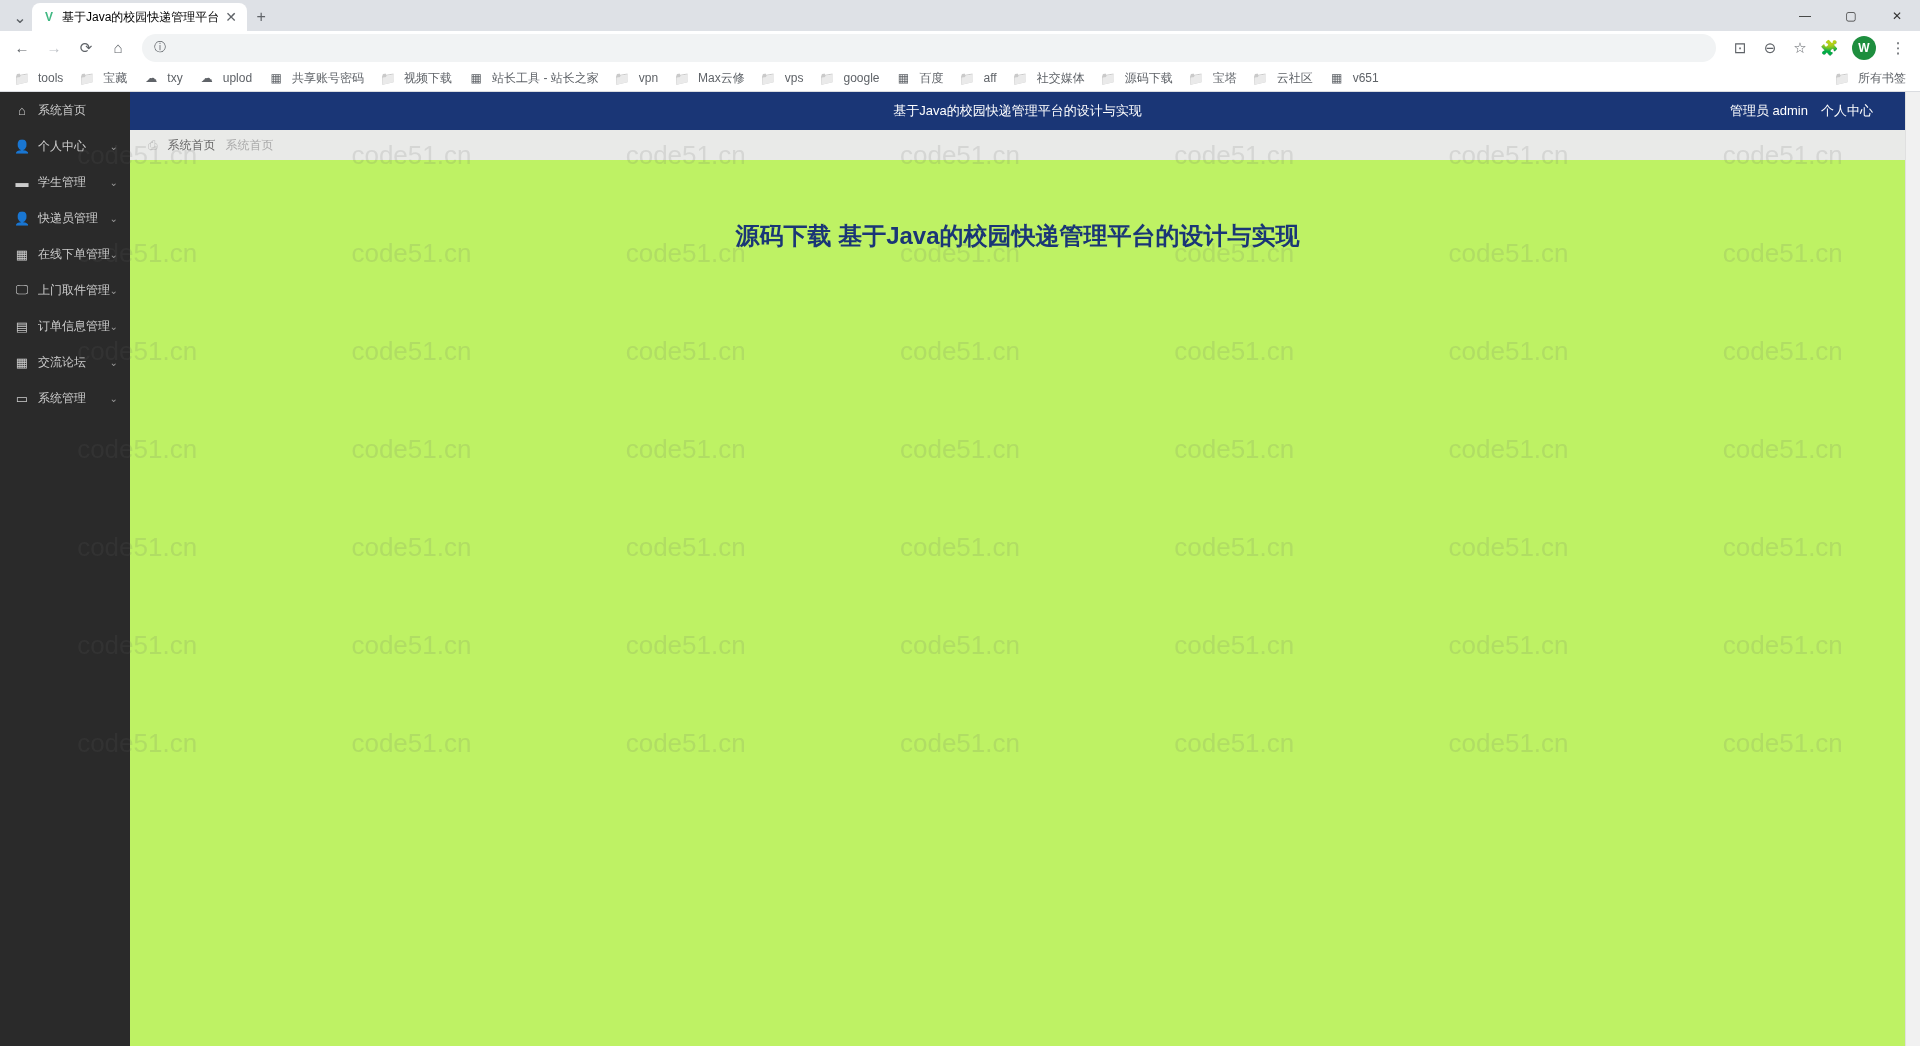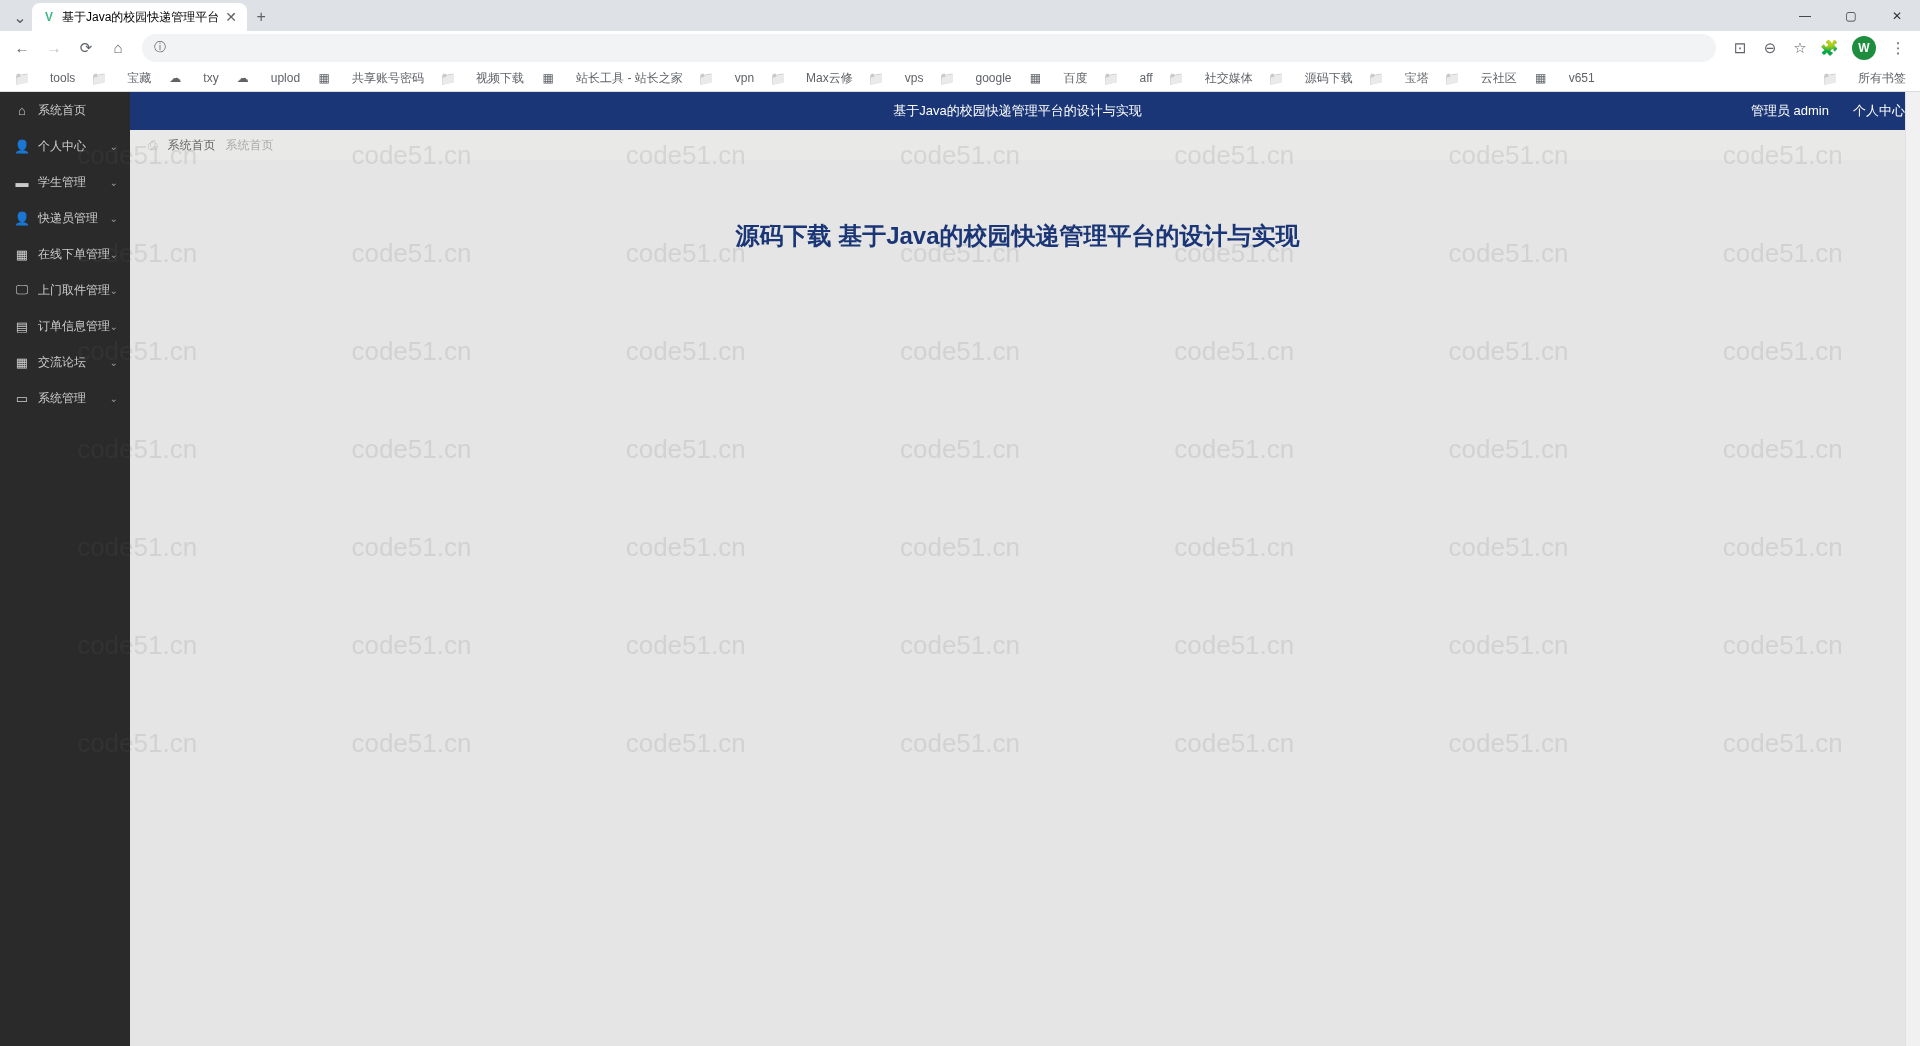--- a/index.html
+++ b/index.html
@@ -20,36 +20,36 @@
     .nav-btn { width: 28px; height: 28px; display: flex; align-items: center; justify-content: center; color: #5f6368; border-radius: 50%; font-size: 15px; }
     .nav-btn.disabled { color: #bdc1c6; }
     .url-bar { flex: 1; height: 28px; background: #f1f3f4; border-radius: 14px; display: flex; align-items: center; padding: 0 12px; gap: 8px; font-size: 13px; color: #202124; margin: 0 6px; }
     .url-icon { color: #5f6368; font-size: 12px; }
     .url-text { flex: 1; }
     .toolbar-icons { display: flex; gap: 2px; align-items: center; }
     .toolbar-icon { width: 28px; height: 28px; display: flex; align-items: center; justify-content: center; color: #5f6368; border-radius: 50%; font-size: 15px; }
     .profile { width: 24px; height: 24px; border-radius: 50%; background: #1e8e3e; color: #fff; display: flex; align-items: center; justify-content: center; font-size: 12px; font-weight: bold; margin: 0 6px; }
 
     .bookmarks-bar { height: 28px; display: flex; align-items: center; padding: 0 8px; gap: 4px; font-size: 12px; color: #5f6368; }
-    .bookmark { display: flex; align-items: center; gap: 20px; padding: 2px 6px; border-radius: 4px; cursor: pointer; }
+    .bookmark { display: flex; align-items: center; gap: 8px; padding: 2px 6px; border-radius: 4px; cursor: pointer; }
     .bookmark-icon { width: 16px; height: 16px; display: flex; align-items: center; justify-content: center; }
     .folder-icon::before { content: "📁"; filter: grayscale(1) opacity(0.7); font-size: 13px; }
     .bookmarks-right { margin-left: auto; }
 
     
     .app { display: flex; height: calc(1046px - 92px); position: relative; }
     .sidebar { width: 130px; background: #2a2a2a; color: #ccc; display: flex; flex-direction: column; }
     .menu-item { height: 36px; display: flex; align-items: center; padding: 0 14px; font-size: 12px; cursor: pointer; position: relative; }
     .menu-icon { width: 16px; height: 16px; margin-right: 8px; display: flex; align-items: center; justify-content: center; font-size: 13px; }
     .menu-chevron { position: absolute; right: 12px; font-size: 10px; color: #999; }
 
-    .main { flex: 1; display: flex; flex-direction: column; background: #e5e5e5; justify-content: center; }
+    .main { flex: 1; display: flex; flex-direction: column; background: #bef264; justify-content: center; }
     .header { height: 38px; background: #1a3676; color: #fff; display: flex; align-items: center; font-size: 13px; position: relative; }
     .header-title { position: absolute; left: 50%; transform: translateX(-50%); }
-    .header-right { margin-left: auto; display: flex; gap: 24px; padding-right: 0; }
+    .header-right { margin-left: auto; display: flex; gap: 13px; padding-right: 32px; }
     .header-link { cursor: pointer; }
 
     .breadcrumb { height: 30px; display: flex; align-items: center; padding: 0 18px; font-size: 12px; color: #666; gap: 10px; background: #e9eae8; }
     .breadcrumb-item { cursor: pointer; }
     .breadcrumb-item.muted { color: #aaa; }
 
     .content { flex: 1; display: flex; flex-direction: column; align-items: center; padding-top: 60px; }
     .welcome { font-size: 24px; font-weight: bold; color: #1a3676; }
     .center-watermark { margin-top: 160px; font-size: 34px; color: #d93025; font-family: "SimSun", serif; letter-spacing: 1px; }
 

